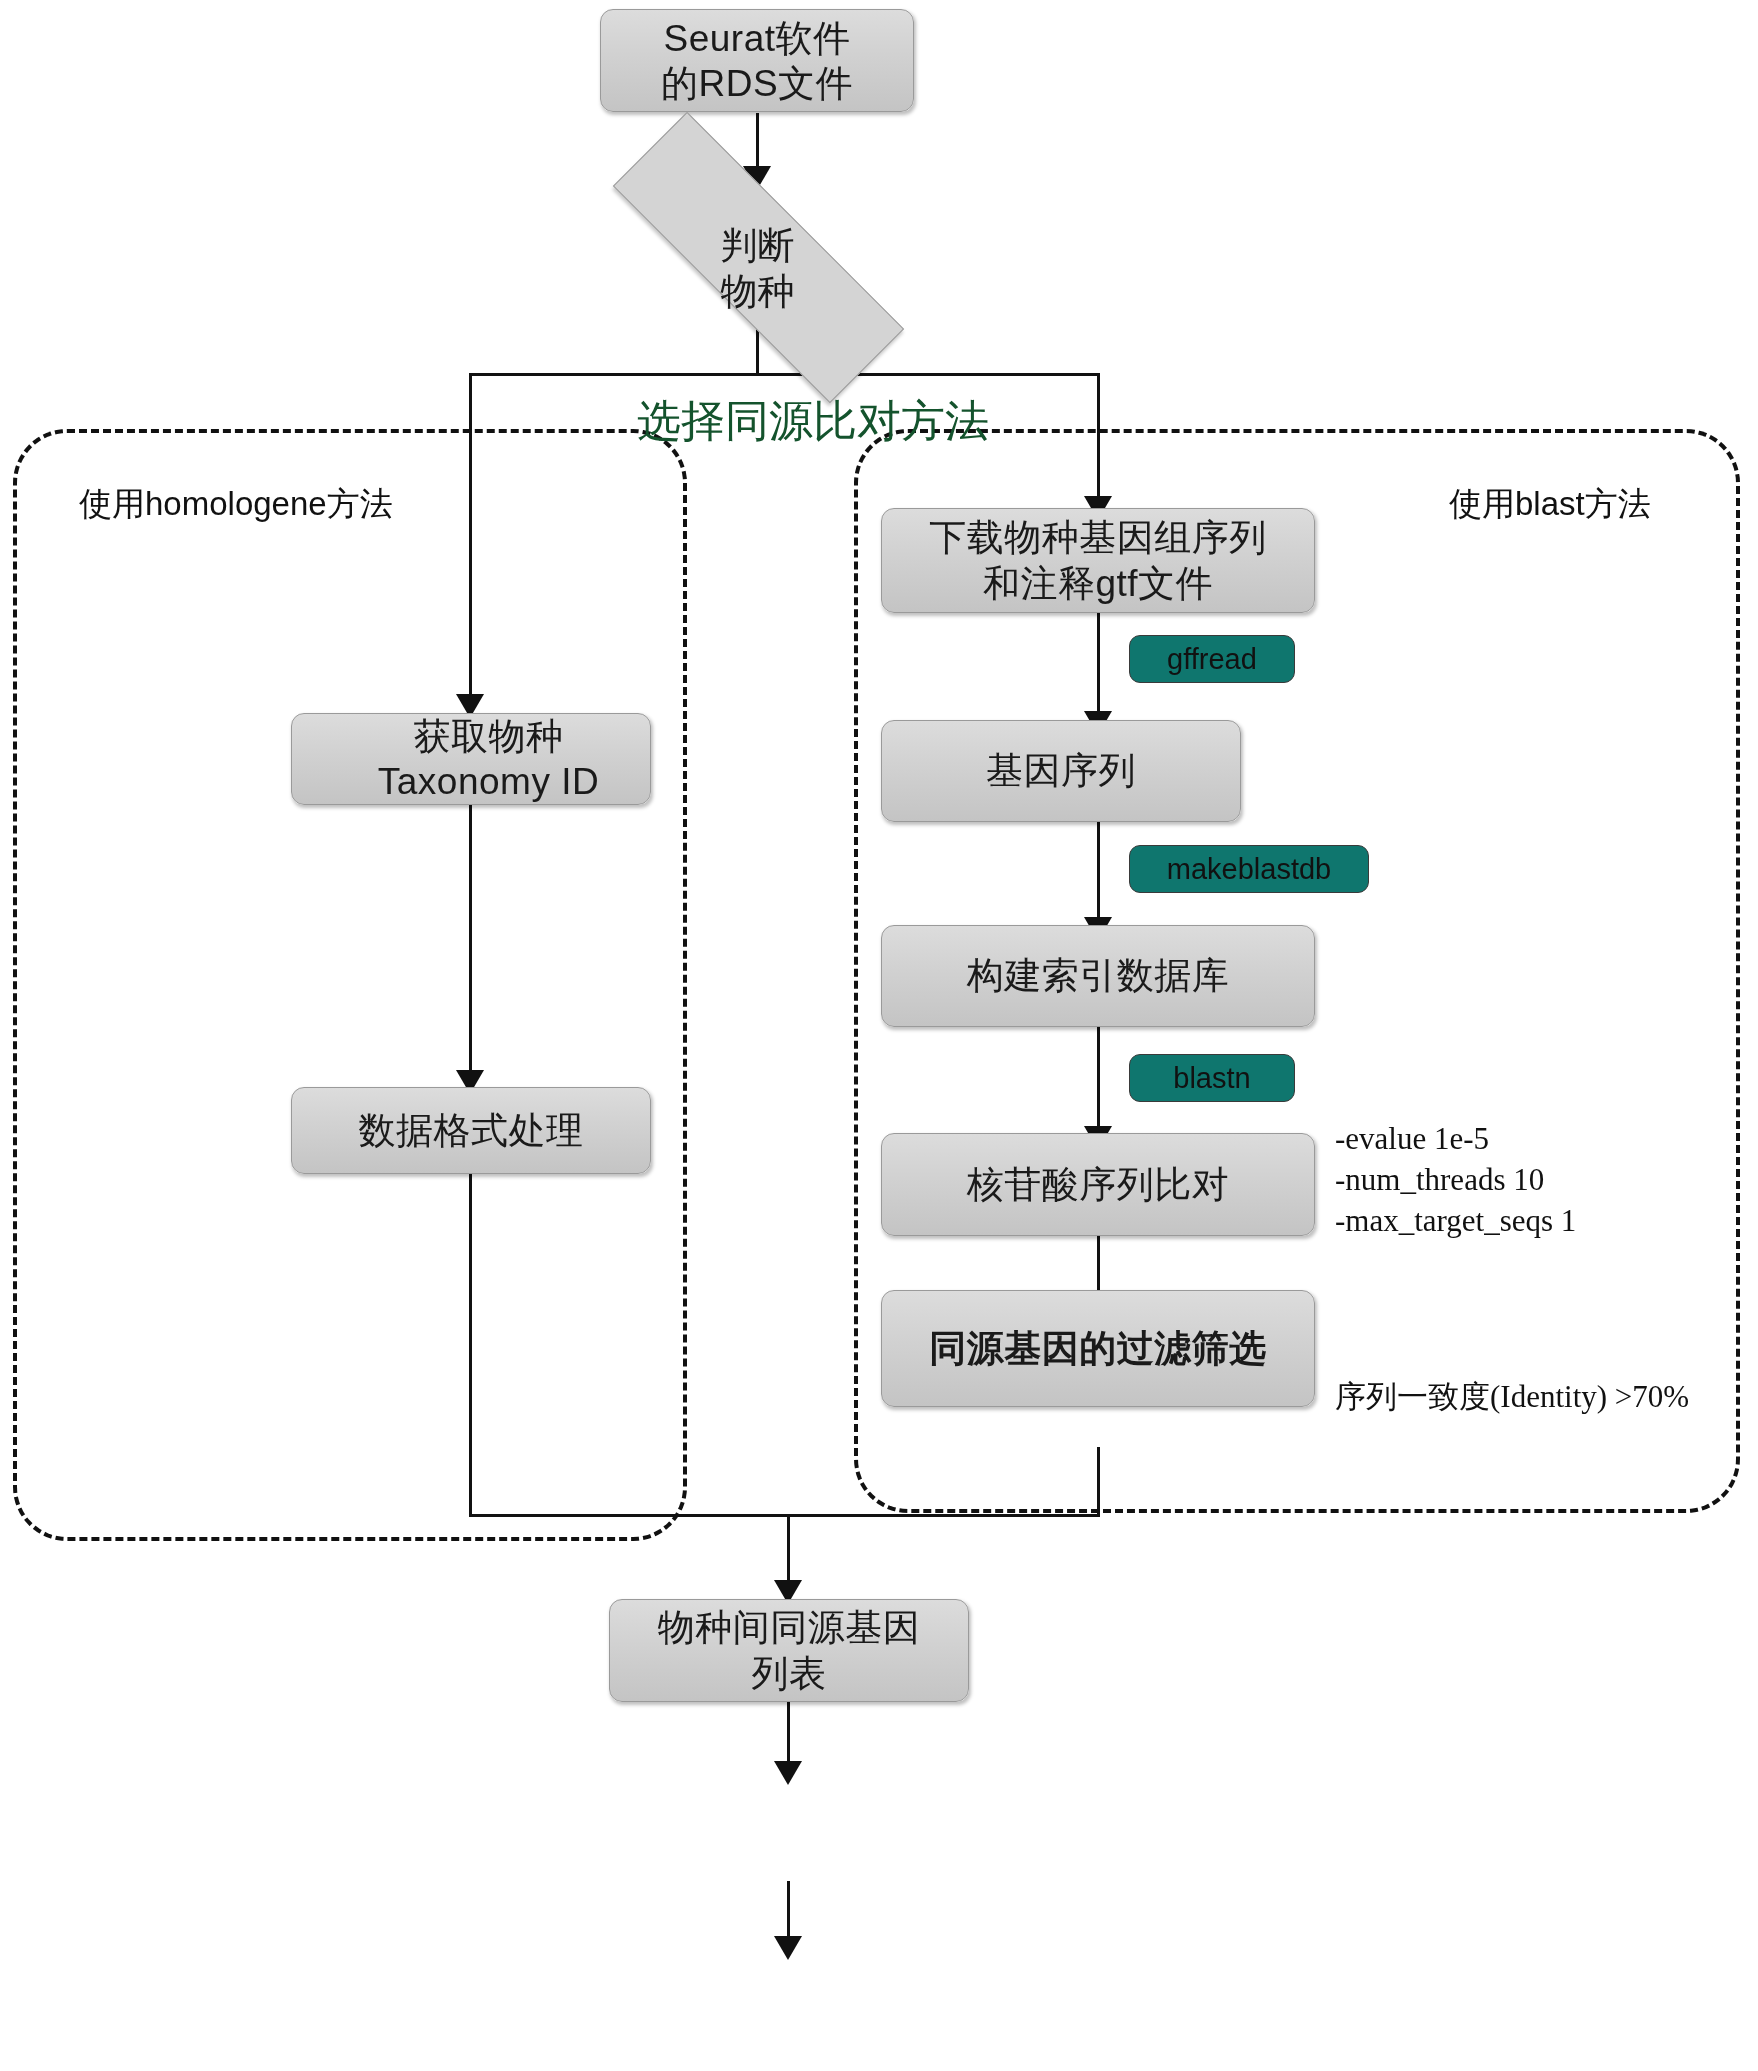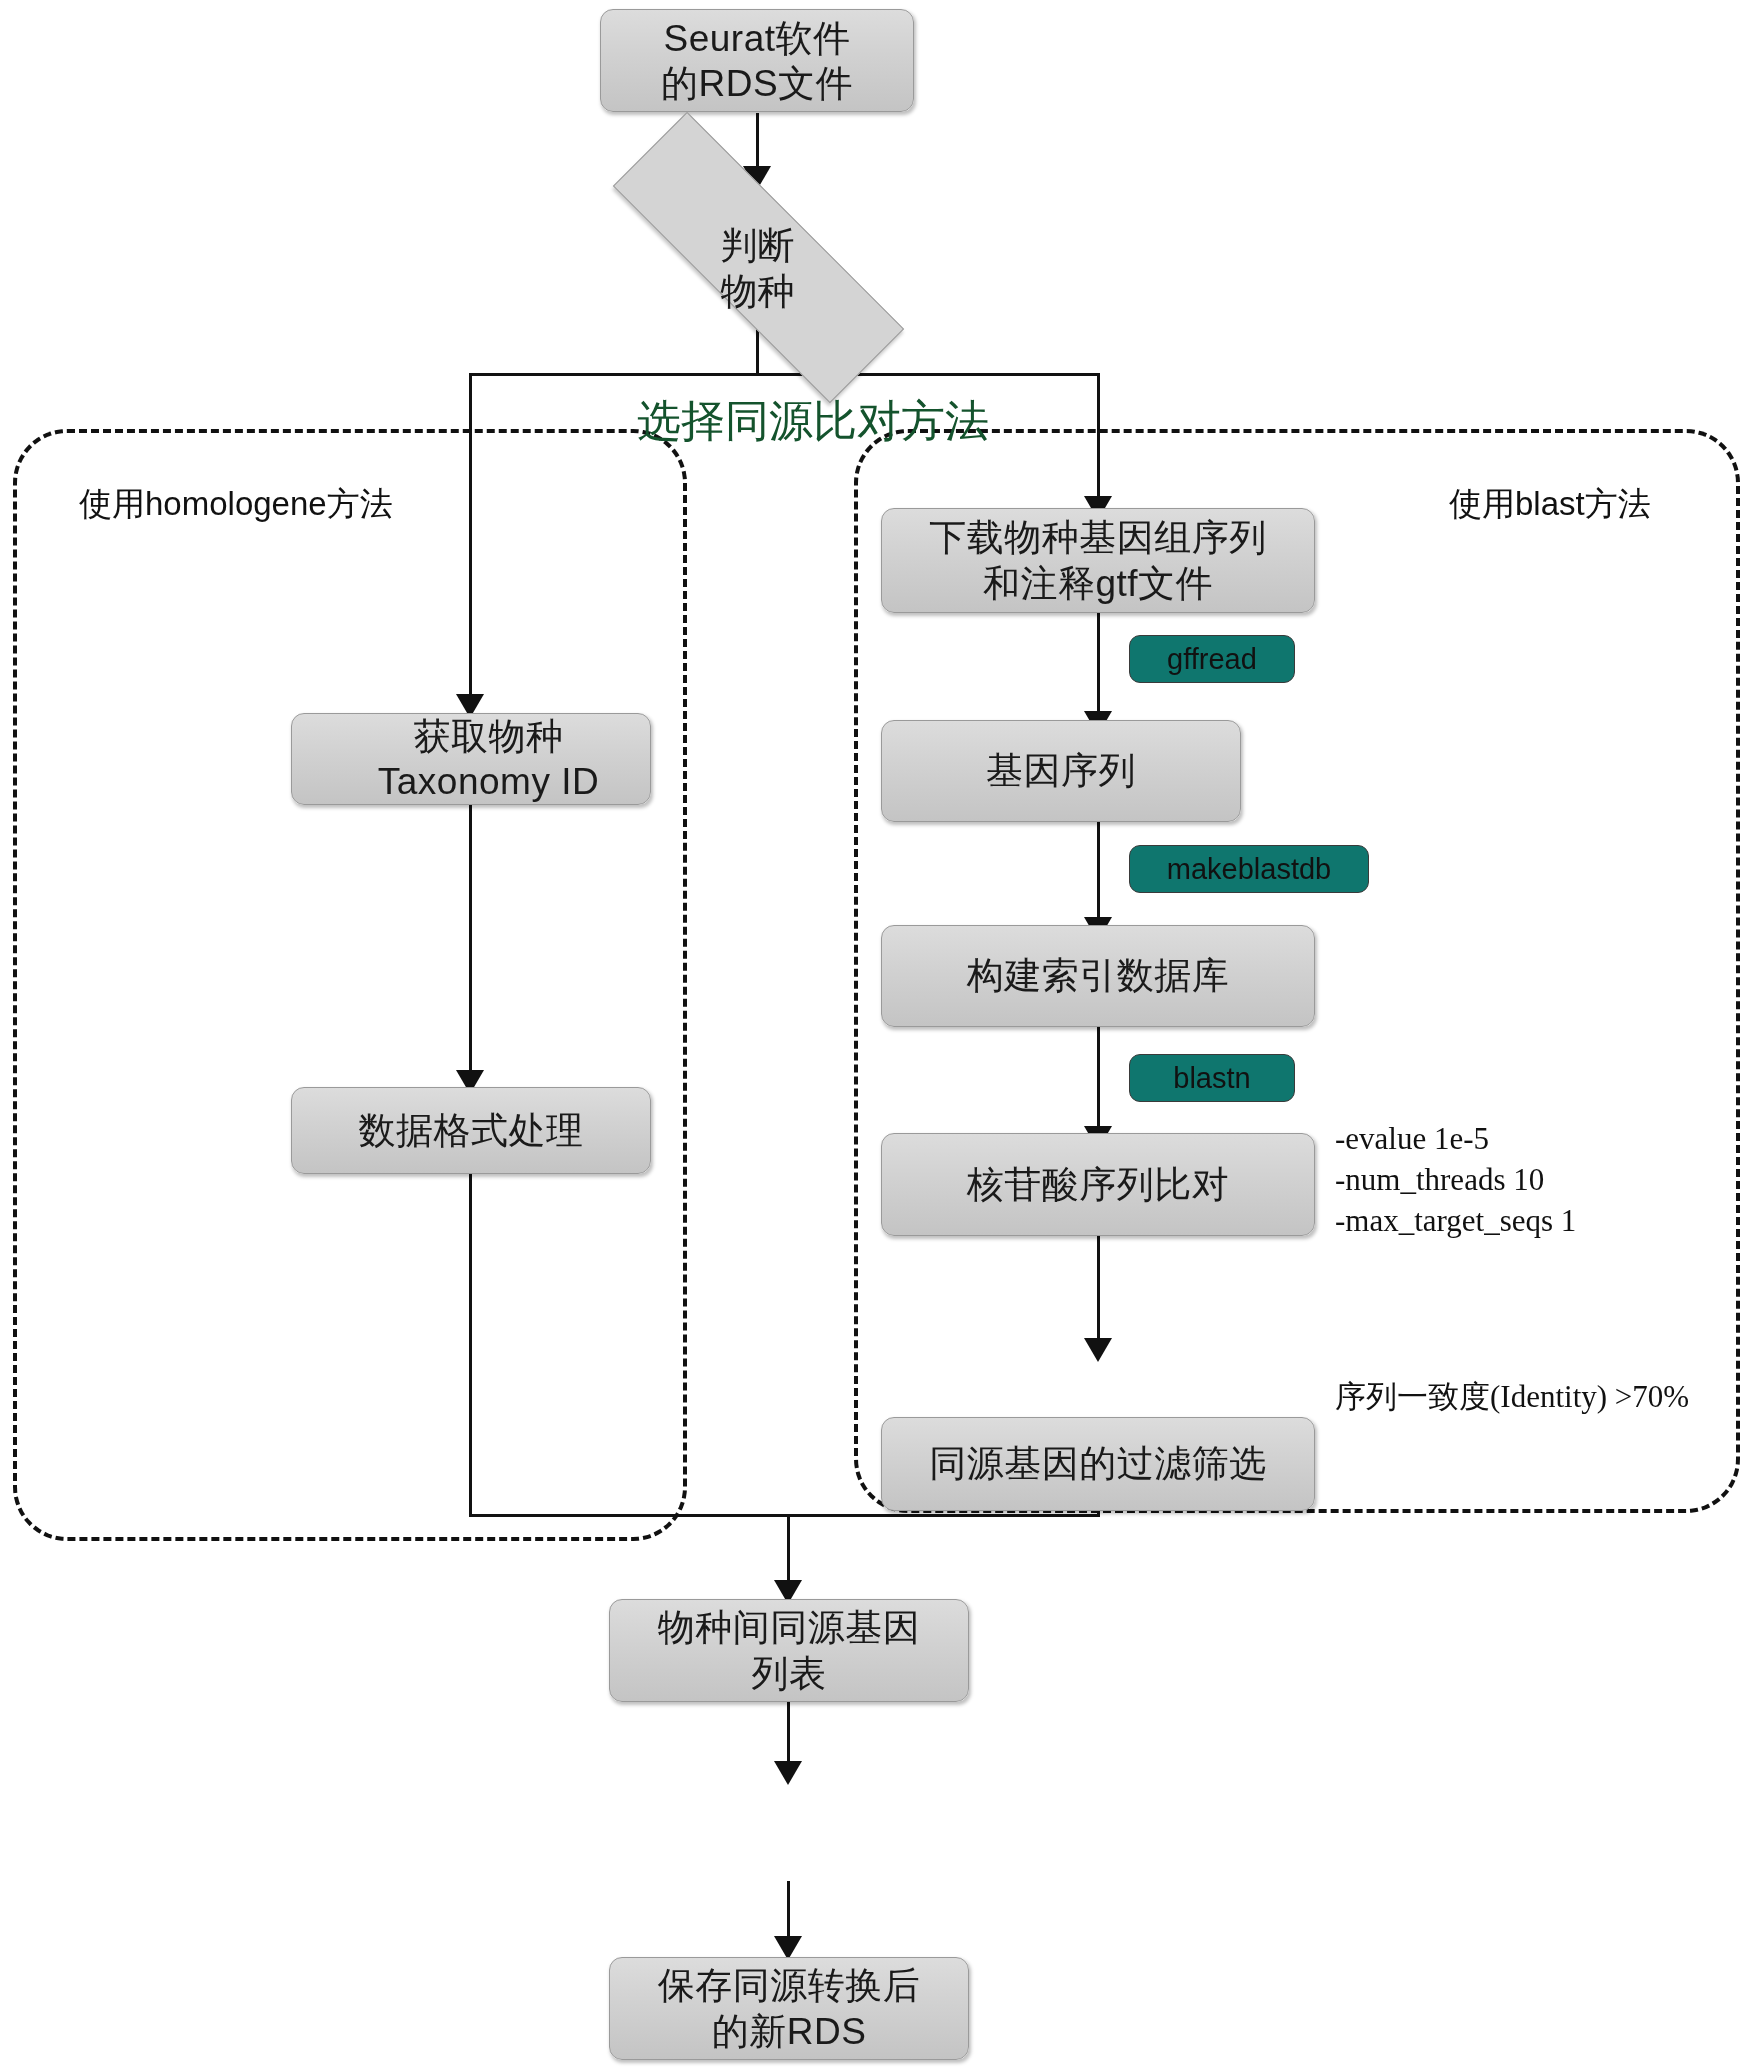--- a/index.html
+++ b/index.html
@@ -179,25 +179,23 @@
   <div class="node" style="left:881px;top:925px;width:434px;height:102px;">构建索引数据库</div>
 
   <div class="tag" style="left:1129px;top:1054px;width:166px;height:48px;">blastn</div>
 
   <div class="node" style="left:881px;top:1133px;width:434px;height:103px;">核苷酸序列比对</div>
 
   <div class="note" style="left:1335px;top:1119px;">-evalue 1e-5
 -num_threads 10
 -max_target_seqs 1</div>
 
-  <div class="node" style="left:881px;top:1417px;width:434px;height:94px;">同源基因的过滤筛选</div>
+  <div class="node" style="left:881px;top:1290px;width:434px;height:117px;font-weight:bold;">同源基因的过滤筛选</div>
 
   <div class="note" style="left:1335px;top:1377px;">序列一致度(Identity) &gt;70%</div>
 
   <div class="node" style="left:609px;top:1599px;width:360px;height:103px;">物种间同源基因
 列表</div>
 
 
-  <div class="node" style="left:609px;top:1957px;width:360px;height:103px;">保存同源转换后
-的新RDS</div>
 
 </div>
 
 
 </body></html>

